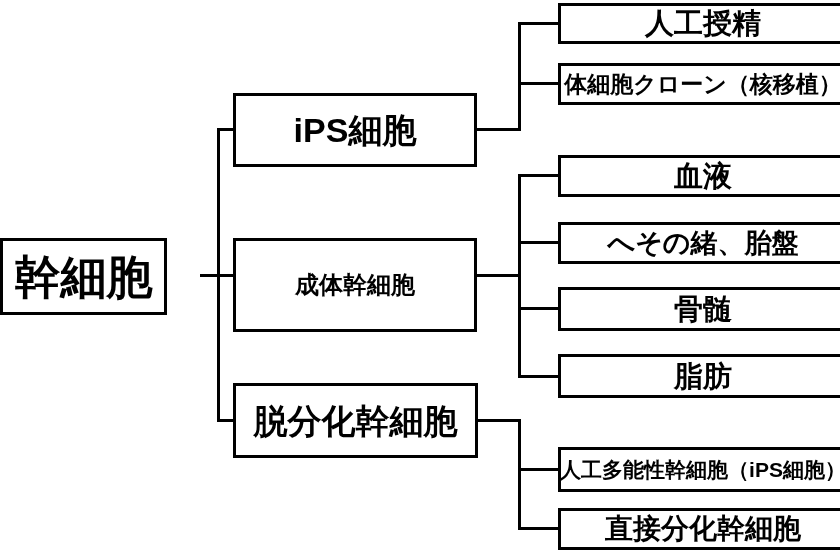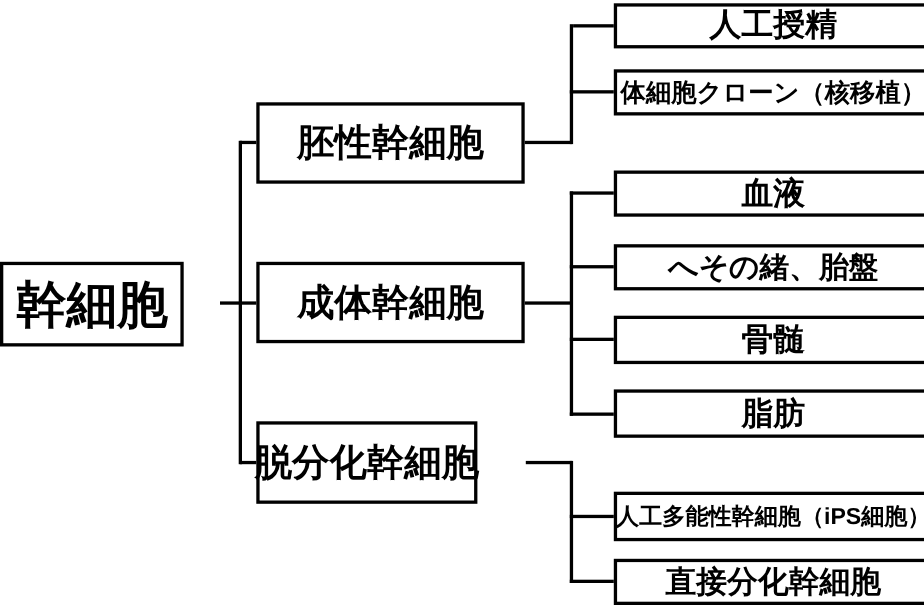--- a/index.html
+++ b/index.html
@@ -30,22 +30,22 @@
     line-height: 1;
   }
   .line {
     position: absolute;
     background: #000000;
   }
   
   .n-root   { left: 0px;   top: 238px; width: 167px; height: 77px; font-size: 46px; }
   
   .n-b0     { left: 233px; top: 93px;  width: 244px; height: 74px; font-size: 34px; }
-  .n-b1     { left: 233px; top: 238px; width: 244px; height: 74px; font-size: 34px; }
-  .n-b2     { left: 233px; top: 383px; width: 201px; height: 75px; font-size: 34px; }
+  .n-b1     { left: 233px; top: 238px; width: 244px; height: 94px; font-size: 24px; }
+  .n-b2     { left: 233px; top: 383px; width: 245px; height: 75px; font-size: 34px; }
   
   .leaf     { left: 558px; width: 290px; }
   .n-l00    { top: 3px;   height: 41px; font-size: 29px; }
   .n-l01    { top: 63px;  height: 42px; font-size: 23px; }
   .n-l10    { top: 155px; height: 42px; font-size: 29px; }
   .n-l11    { top: 222px; height: 42px; font-size: 27px; }
   .n-l12    { top: 287px; height: 44px; font-size: 29px; }
   .n-l13    { top: 354px; height: 44px; font-size: 29px; }
   .n-l20    { top: 447px; height: 45px; font-size: 21px; }
   .n-l21    { top: 508px; height: 42px; font-size: 28px; }
@@ -69,21 +69,21 @@
   .ln-g2-c0     { left: 518px; top: 468px; width: 40px;  height: 3px; }
   .ln-g2-c1     { left: 518px; top: 527px; width: 40px;  height: 3px; }
 </style>
 </head>
 <body>
 
 <div class="canvas">
 
   <div class="box n-root">幹細胞</div>
 
-  <div class="box n-b0">胚性幹細胞</div>
+  <div class="box n-b0">iPS細胞</div>
   <div class="box n-b1">成体幹細胞</div>
   <div class="box n-b2">脱分化幹細胞</div>
 
   <div class="box leaf n-l00">人工授精</div>
   <div class="box leaf n-l01">体細胞クローン（核移植）</div>
   <div class="box leaf n-l10">血液</div>
   <div class="box leaf n-l11">へその緒、胎盤</div>
   <div class="box leaf n-l12">骨髄</div>
   <div class="box leaf n-l13">脂肪</div>
   <div class="box leaf n-l20">人工多能性幹細胞（iPS細胞）</div>

